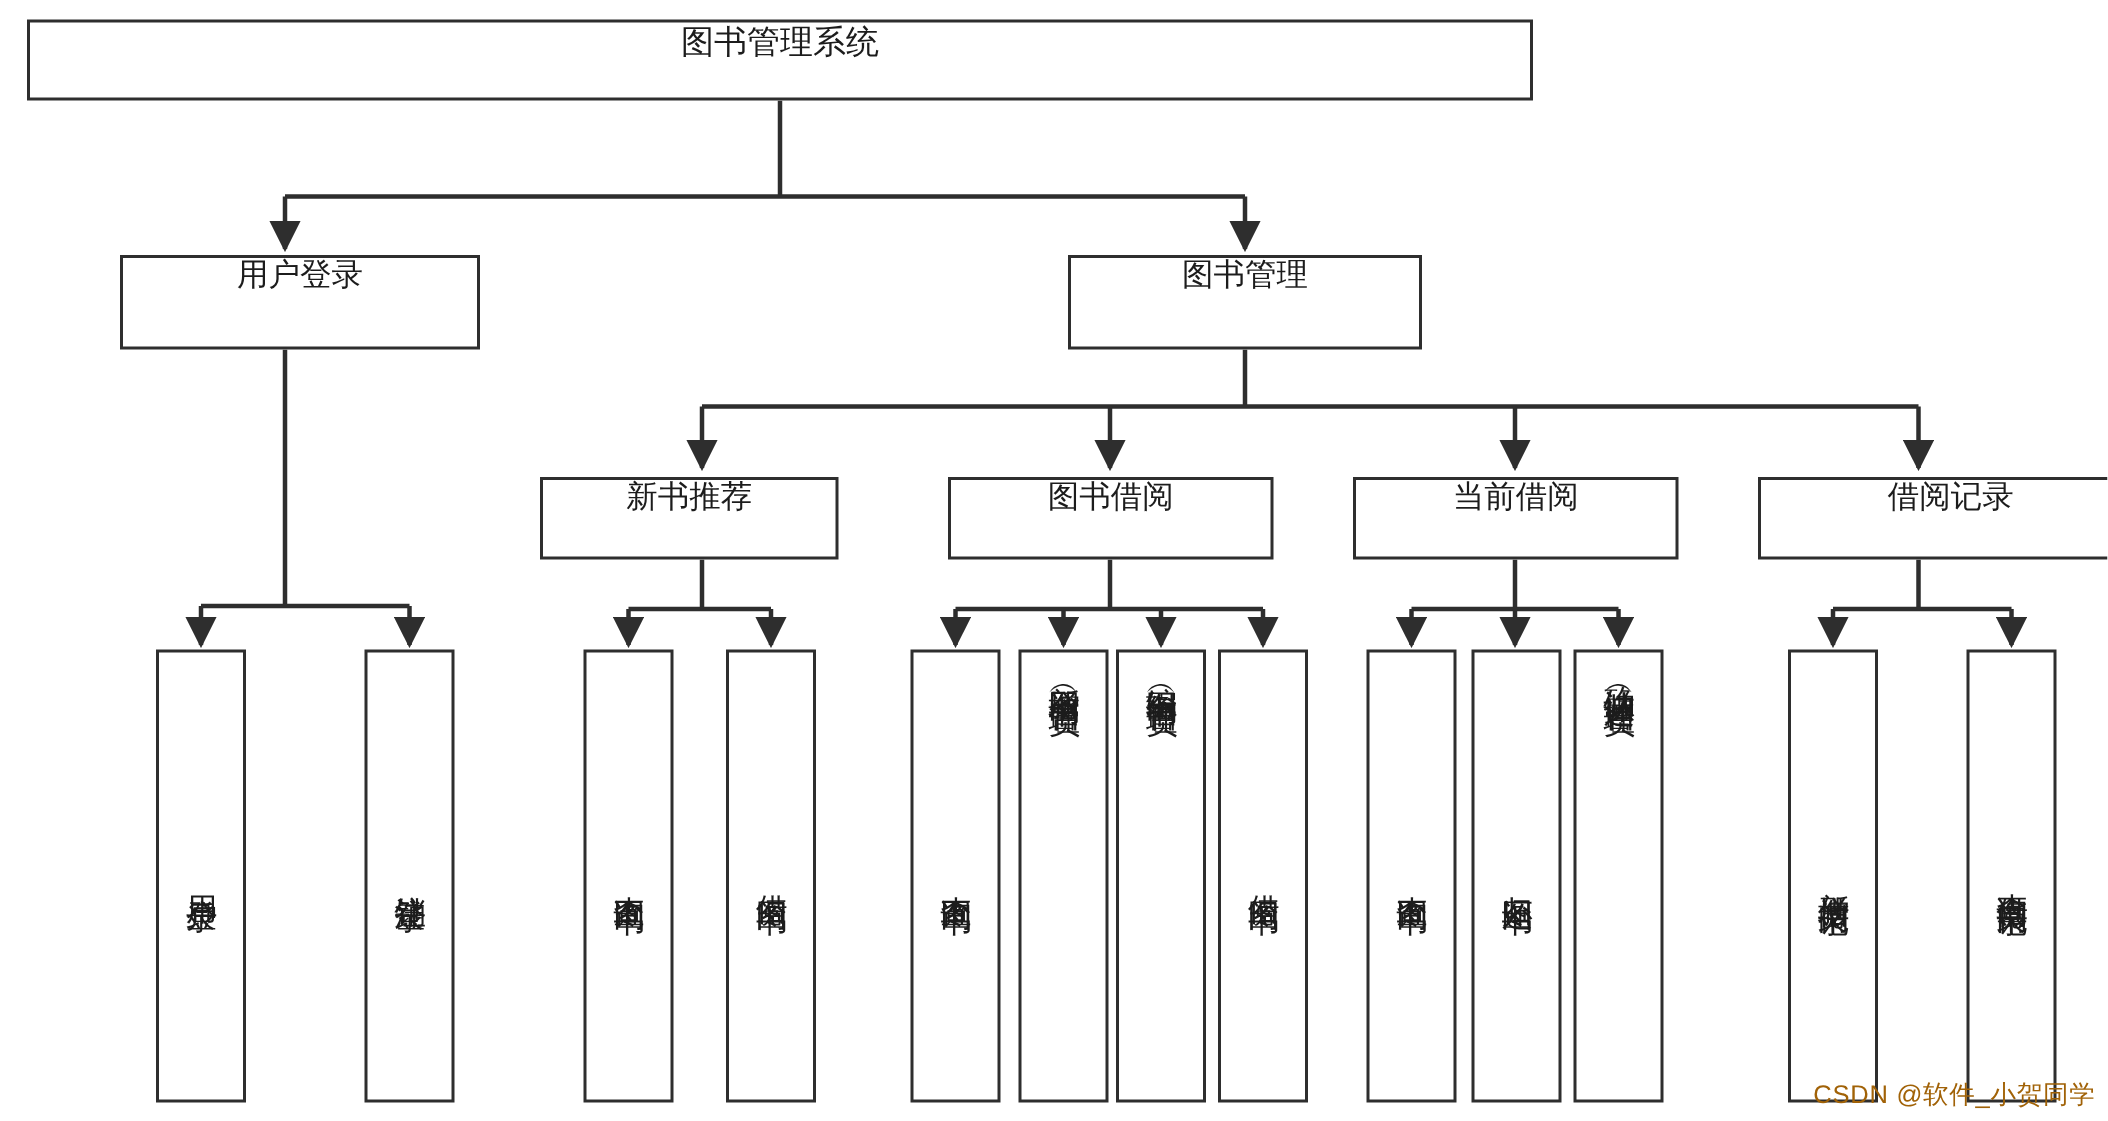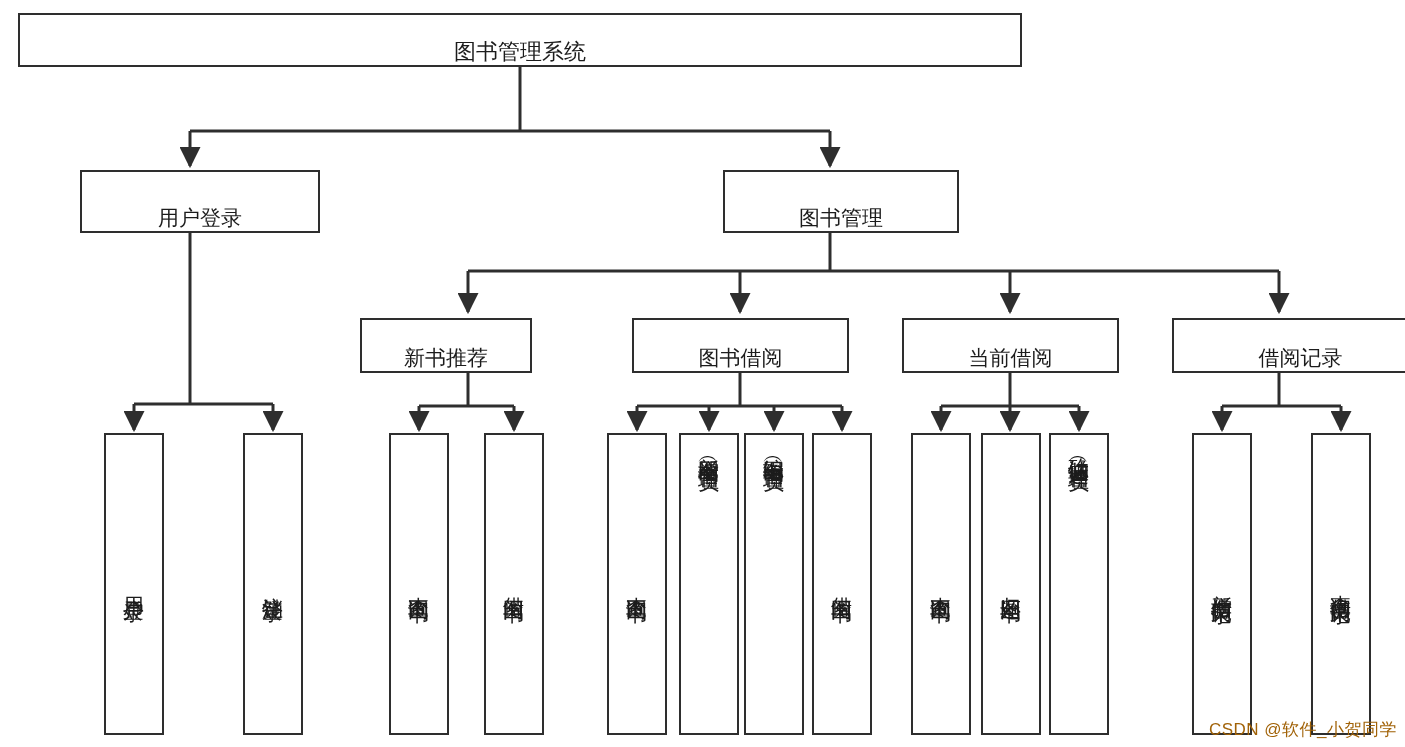--- a/index.html
+++ b/index.html
@@ -25,21 +25,21 @@
     width: 1405px;
     height: 747px;
     pointer-events: none;
   }
   .node {
     position: absolute;
     box-sizing: border-box;
     background: #ffffff;
     border: 2px solid #2e2e2e;
     display: flex;
-    align-items: flex-end;
+    align-items: flex-start;
     justify-content: center;
     z-index: 2;
   }
   .node-label {
     color: #1c1c1c;
     text-align: center;
     line-height: 1.18;
     white-space: nowrap;
   }
   .node.horizontal .node-label {
@@ -131,25 +131,25 @@
     </g>
   </svg>
 
   <div class="node horizontal root" style="left:18px; top:13px; width:1004px; height:54px;">
     <span class="node-label">图书管理系统</span>
   </div>
 
   <div class="node horizontal" style="left:80px; top:170px; width:240px; height:63px;">
     <span class="node-label">用户登录</span>
   </div>
-  <div class="node horizontal" style="left:712px; top:170px; width:236px; height:63px;margin-left:11px;">
+  <div class="node horizontal" style="left:712px; top:170px; width:236px; height:63px;">
     <span class="node-label">图书管理</span>
   </div>
 
-  <div class="node horizontal" style="left:360px; top:318px; width:172px; height:55px;">
+  <div class="node horizontal" style="left:360px; top:318px; width:199px; height:55px;">
     <span class="node-label">新书推荐</span>
   </div>
   <div class="node horizontal" style="left:902px; top:318px; width:217px; height:55px;">
     <span class="node-label">当前借阅</span>
   </div>
   <div class="node horizontal" style="left:632px; top:318px; width:217px; height:55px;">
     <span class="node-label">图书借阅</span>
   </div>
   <div class="node horizontal" style="left:1172px; top:318px; width:257px; height:55px;">
     <span class="node-label">借阅记录</span>

